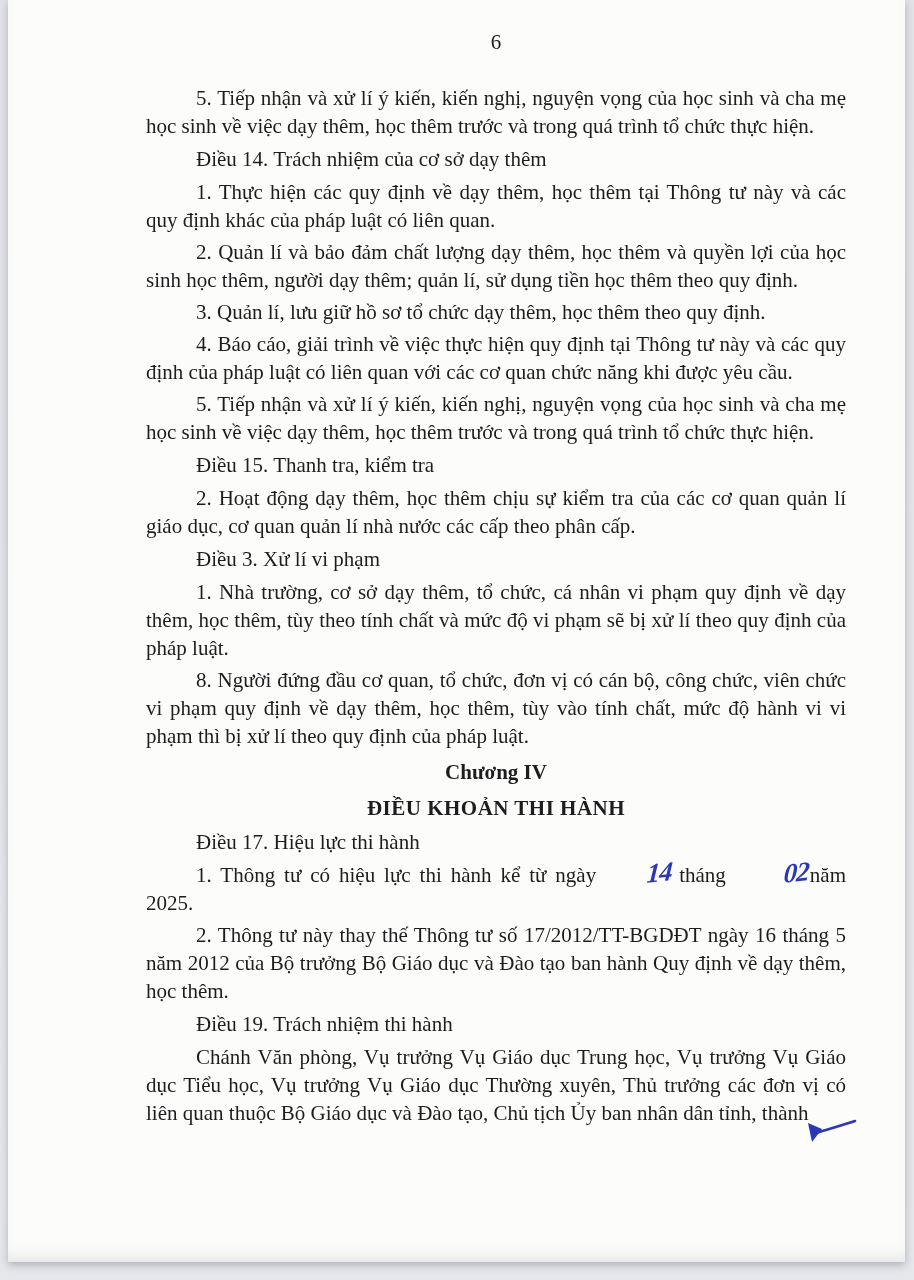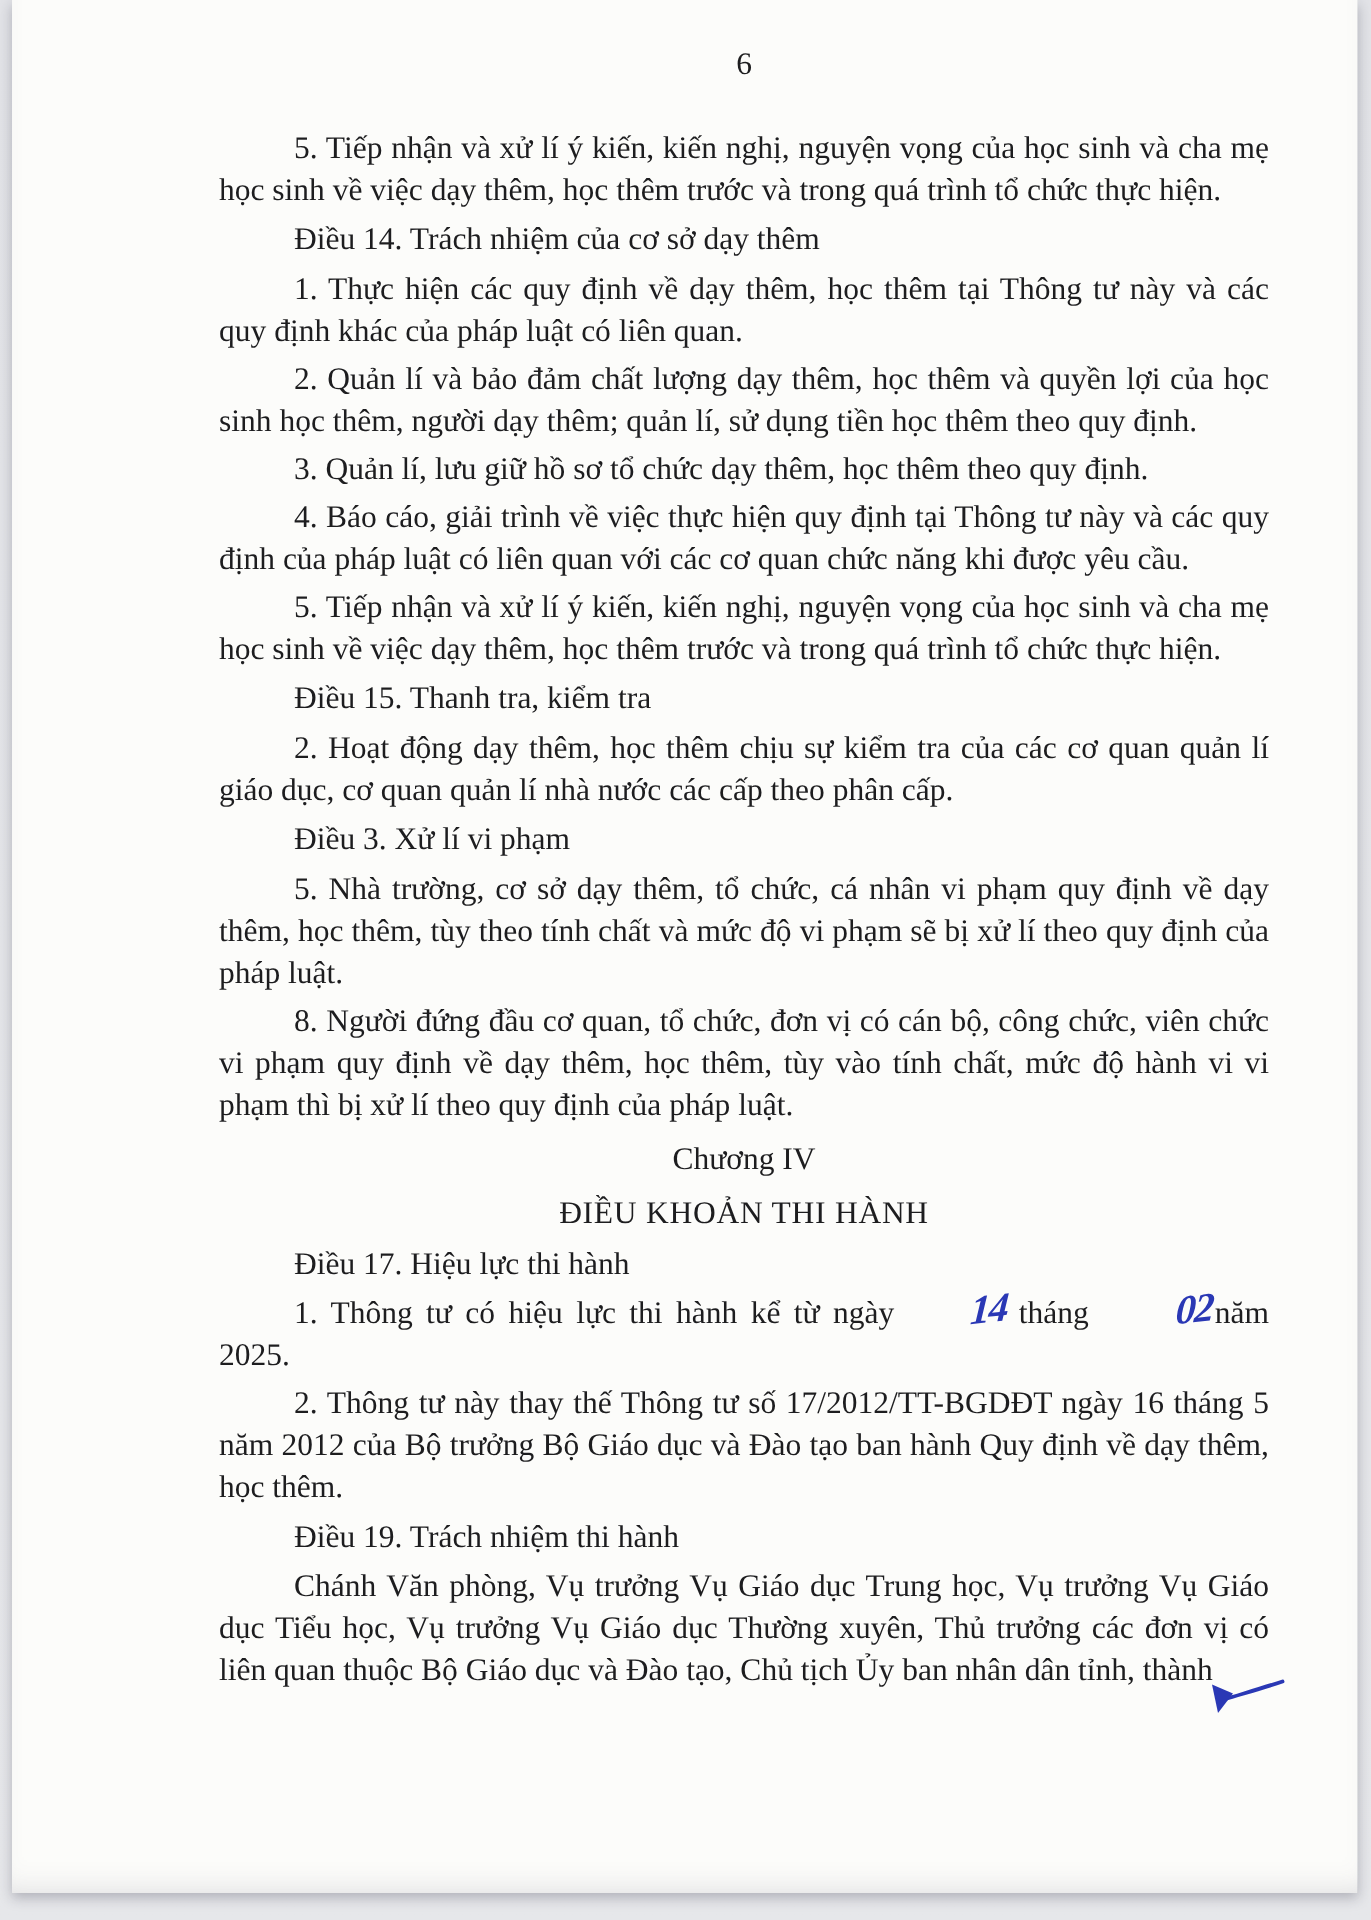--- a/index.html
+++ b/index.html
@@ -39,21 +39,21 @@
     text-indent: 50px;
     margin-bottom: 4px;
   }
   .heading {
     font-weight: normal;
     text-indent: 50px;
     text-align: left;
     margin: 5px 0 5px 0;
   }
   .center-bold {
-    font-weight: normal;
+    font-weight: bold;
     text-align: center;
     text-indent: 0;
     margin: 8px 0 2px 0;
   }
   .chapter-title {
     margin: 8px 0 6px 0;
     letter-spacing: 0.5px;
   }
   .hand {
     display: inline-block;
@@ -94,21 +94,21 @@
       <p class="para">1. Thực hiện các quy định về dạy thêm, học thêm tại Thông tư này và các quy định khác của pháp luật có liên quan.</p>
       <p class="para">2. Quản lí và bảo đảm chất lượng dạy thêm, học thêm và quyền lợi của học sinh học thêm, người dạy thêm; quản lí, sử dụng tiền học thêm theo quy định.</p>
       <p class="para">3. Quản lí, lưu giữ hồ sơ tổ chức dạy thêm, học thêm theo quy định.</p>
       <p class="para">4. Báo cáo, giải trình về việc thực hiện quy định tại Thông tư này và các quy định của pháp luật có liên quan với các cơ quan chức năng khi được yêu cầu.</p>
       <p class="para">5. Tiếp nhận và xử lí ý kiến, kiến nghị, nguyện vọng của học sinh và cha mẹ học sinh về việc dạy thêm, học thêm trước và trong quá trình tổ chức thực hiện.</p>
 
       <p class="heading">Điều 15. Thanh tra, kiểm tra</p>
       <p class="para">2. Hoạt động dạy thêm, học thêm chịu sự kiểm tra của các cơ quan quản lí giáo dục, cơ quan quản lí nhà nước các cấp theo phân cấp.</p>
 
       <p class="heading">Điều 3. Xử lí vi phạm</p>
-      <p class="para">5. Nhà trường, cơ sở dạy thêm, tổ chức, cá nhân vi phạm quy định về dạy thêm, học thêm, tùy theo tính chất và mức độ vi phạm sẽ bị xử lí theo quy định của pháp luật.</p>
+      <p class="para">1. Nhà trường, cơ sở dạy thêm, tổ chức, cá nhân vi phạm quy định về dạy thêm, học thêm, tùy theo tính chất và mức độ vi phạm sẽ bị xử lí theo quy định của pháp luật.</p>
       <p class="para">8. Người đứng đầu cơ quan, tổ chức, đơn vị có cán bộ, công chức, viên chức vi phạm quy định về dạy thêm, học thêm, tùy vào tính chất, mức độ hành vi vi phạm thì bị xử lí theo quy định của pháp luật.</p>
 
       <p class="center-bold">Chương IV</p>
       <p class="center-bold chapter-title">ĐIỀU KHOẢN THI HÀNH</p>
 
       <p class="heading">Điều 17. Hiệu lực thi hành</p>
       <p class="para"><span>1. Thông tư có hiệu lực thi hành kể từ ngày</span><span class="hand hand-day">14</span><span>tháng</span><span class="hand hand-month">02</span><span>năm 2025.</span></p>
       <p class="para">2. Thông tư này thay thế Thông tư số 17/2012/TT-BGDĐT ngày 16 tháng 5 năm 2012 của Bộ trưởng Bộ Giáo dục và Đào tạo ban hành Quy định về dạy thêm, học thêm.</p>
 
       <p class="heading">Điều 19. Trách nhiệm thi hành</p>

